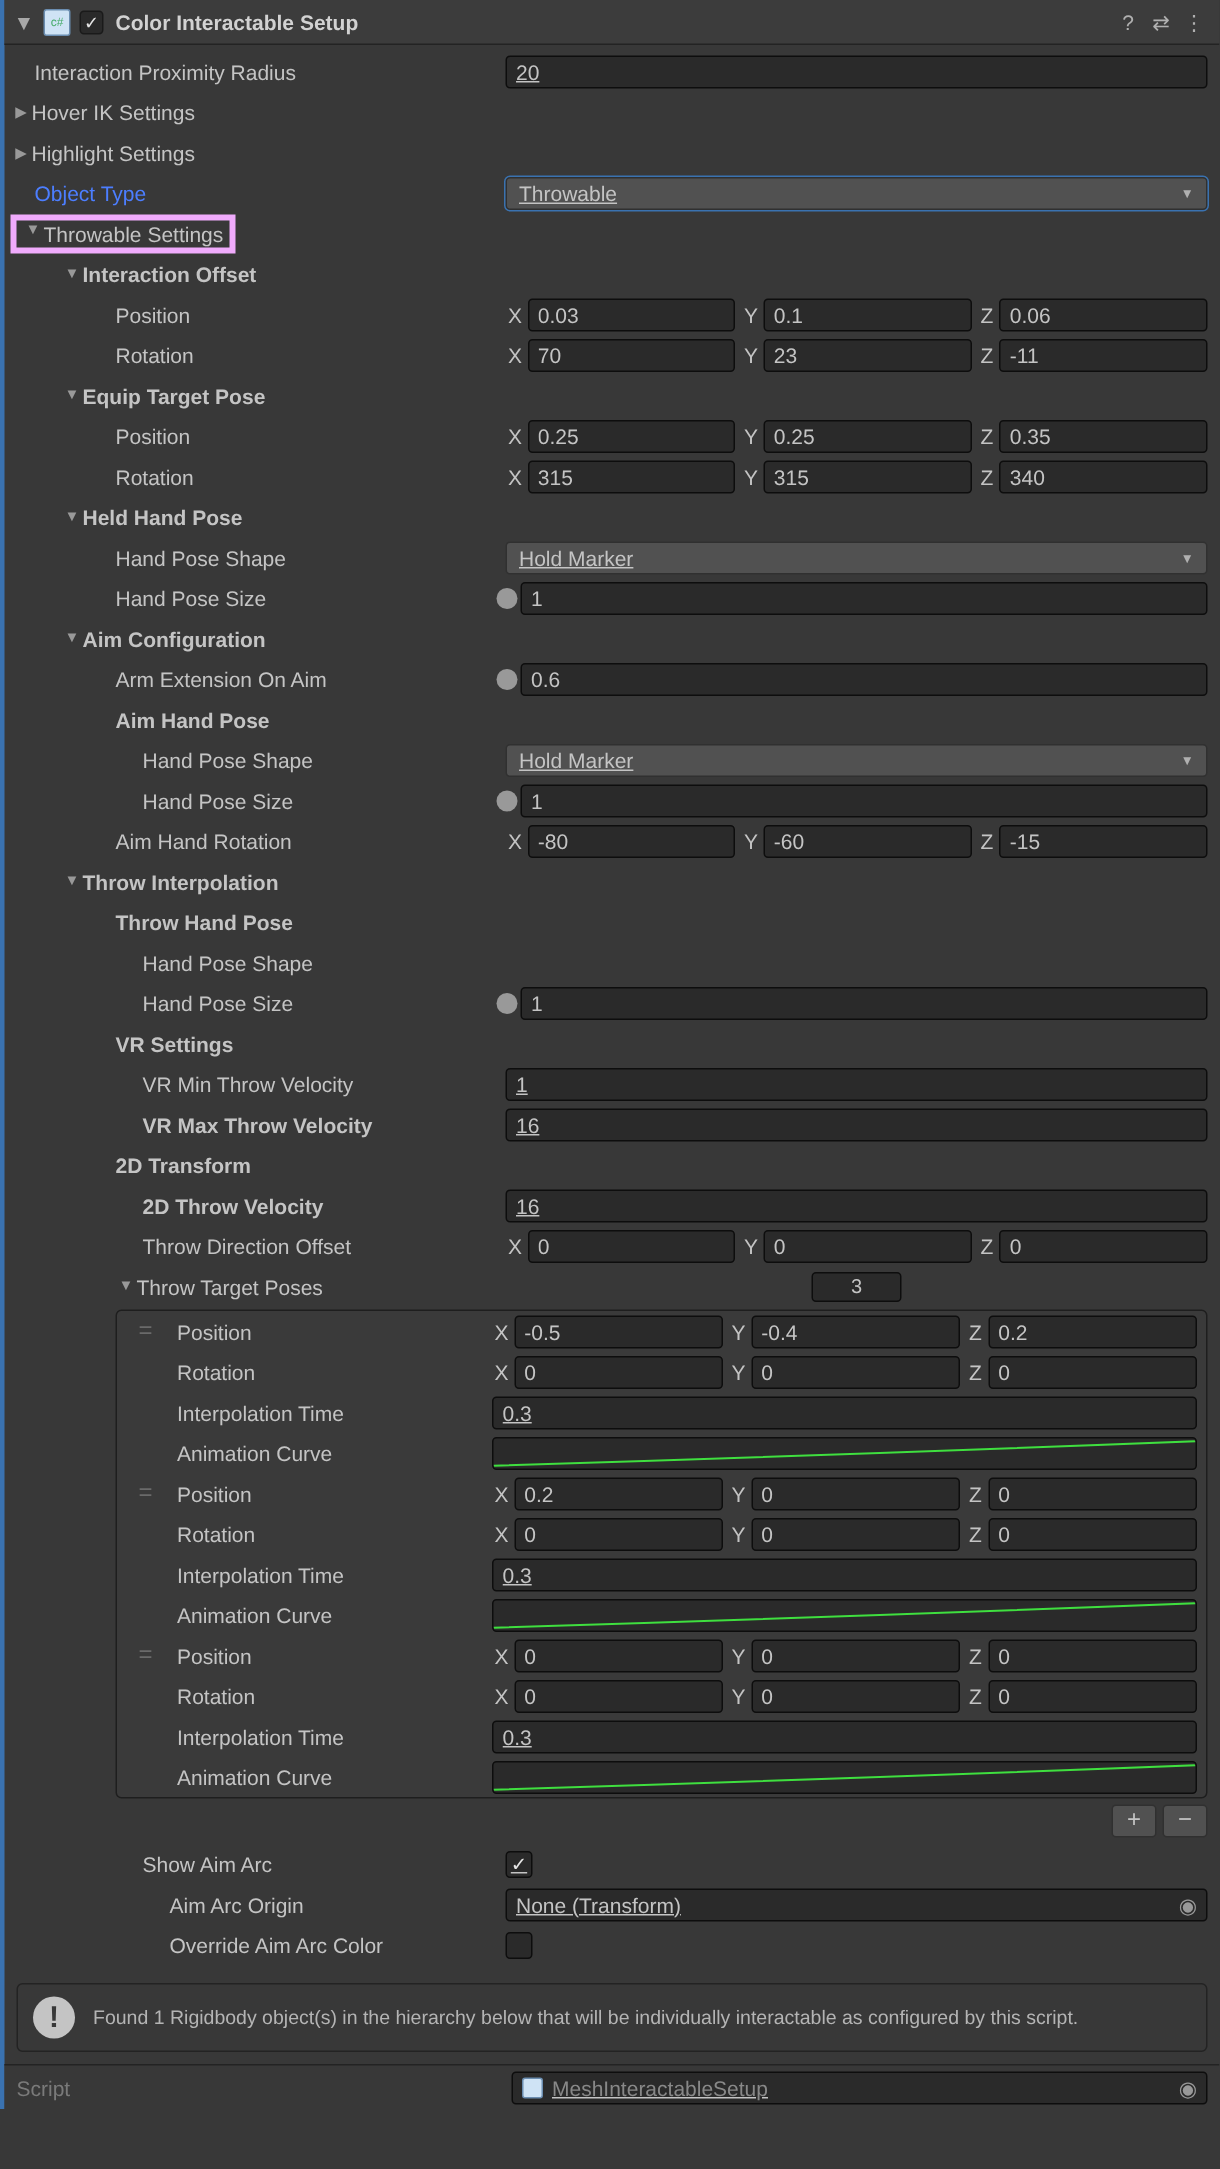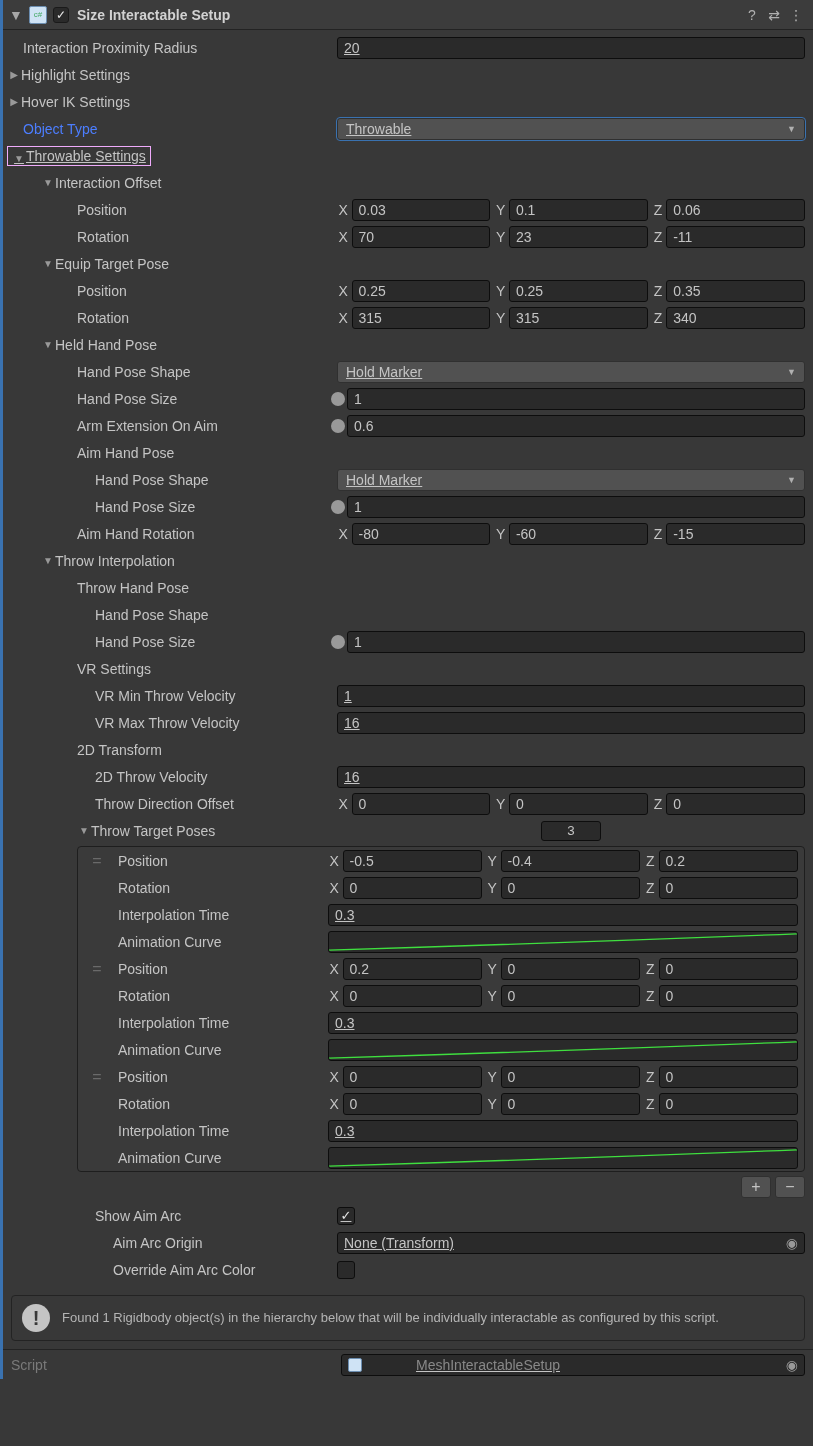--- a/index.html
+++ b/index.html
@@ -7,39 +7,39 @@
   .inspector { border-left:3px solid #3a72b0; background:#383838; }
   .header { display:flex; align-items:center; height:30px; padding:0 6px; border-bottom:1px solid #232323; background:#3c3c3c;}
   .header .foldout { width:14px; text-align:center; color:#a8a8a8; cursor:pointer;}
   .header .script-icon { width:18px; height:18px; background:#cfe3f5; border:1px solid #6b8db0; margin:0 6px; display:flex; align-items:center; justify-content:center; font-size:8px; color:#4a6; border-radius:2px;}
   .header .chk { width:16px;height:16px;background:#2a2a2a;border:1px solid #1a1a1a;border-radius:3px;display:flex;align-items:center;justify-content:center;color:#e6e6e6;font-size:12px;}
   .header .title { font-weight:600; color:#d2d2d2; margin-left:8px; flex:1;}
   .header .ico { width:22px; text-align:center; color:#b0b0b0; cursor:pointer; font-size:14px;}
   .body { padding:4px 8px 4px 4px; }
   .row { display:flex; align-items:center; min-height:27px; }
   .row .label { flex:0 0 330px; display:flex; align-items:center; font-size:14px;}
-  .row .label.bold { font-weight:400;}
+  .row .label.bold { font-weight:700;}
   .foldarrow { display:inline-block; width:14px; color:#999; cursor:pointer; text-align:center; font-size:10px;}
   .foldarrow.right::before{content:"▶";}
   .foldarrow.down::before{content:"▼";}
   .indent1{padding-left:16px;} .indent2{padding-left:34px;} .indent4{padding-left:70px;} .indent5{padding-left:88px;}
   .field { flex:1; display:flex; align-items:center; gap:4px;text-decoration:underline;}
   input[type=text].val{ background:#2a2a2a; border:1px solid #0d0d0d; color:#c4c4c4; height:22px; padding:0 6px; border-radius:3px; width:100%; font-size:14px;}
   .dropdown { background:#515151; border:1px solid #303030; color:#c4c4c4; height:22px; border-radius:3px; width:100%; display:flex; align-items:center; padding:0 8px; position:relative; cursor:pointer;}
   .dropdown.selected{ outline:1px solid #3a72b0;}
   .dropdown::after{content:"▼"; position:absolute; right:8px; font-size:9px; color:#b0b0b0;}
   .xyz{display:flex;gap:4px;flex:1;}
   .xyz .axis{display:flex;align-items:center;flex:1;gap:2px;}
   .xyz .axis .axlabel{color:#c4c4c4;width:14px;text-align:center;}
   .slider-row{display:flex;align-items:center;gap:8px;flex:1;}
   .slider{flex:1;height:4px;background:#2a2a2a;border-radius:2px;position:relative;border:1px solid #555;}
   .slider .knob{position:absolute;width:14px;height:14px;background:#999;border-radius:50%;top:-6px;transform:translateX(-50%);}
   .slider-val{width:70px;}
   .link{color:#4c7eff;}
-  .redbox{border:1px solid #f0abfc; padding:1px 4px; display:inline-flex; align-items:flex-end;text-decoration:underline;}
+  .redbox{border:4px solid #f0abfc; padding:1px 4px; display:inline-flex; align-items:flex-start;}
   .objref{background:#2a2a2a;border:1px solid #0d0d0d;color:#c4c4c4;height:22px;border-radius:3px;width:100%;display:flex;align-items:center;padding:0 6px;position:relative;}
   .objref .target{position:absolute;right:6px;color:#999;}
   .curve{background:#2a2a2a;border:1px solid #0d0d0d;height:22px;border-radius:3px;flex:1;position:relative;overflow:hidden;}
   .curve svg{width:100%;height:100%;}
   .arraybox{border:1px solid #1e1e1e;border-radius:4px;margin:2px 0 2px 70px;background:#3a3a3a;}
   .arraybox .arow{display:flex;align-items:center;min-height:27px;padding-right:6px;}
   .arraybox .handle{width:40px;color:#6a6a6a;text-align:center;font-size:16px;letter-spacing:2px;}
   .arraybox .alabel{flex:0 0 210px;}
   .arraybox .handle.empty{width:40px;}
   .array-footer{display:flex;justify-content:flex-end;gap:0;margin:4px 0 4px 70px;}
@@ -47,57 +47,57 @@
   .checkbox{width:18px;height:18px;background:#2a2a2a;border:1px solid #0d0d0d;border-radius:3px;display:flex;align-items:center;justify-content:center;color:#e6e6e6;font-size:13px;}
   .info-box{display:flex;align-items:center;background:#383838;border:1px solid #232323;border-radius:4px;margin:8px;padding:8px 10px;gap:12px;}
   .info-box .iicon{width:28px;height:28px;border-radius:50%;background:#c4c4c4;color:#383838;font-weight:900;display:flex;align-items:center;justify-content:center;font-size:20px;flex-shrink:0;}
   .info-box .itext{font-size:13px;color:#b4b4b4;line-height:1.3;}
   .script-row{display:flex;align-items:center;height:30px;padding:2px 8px;border-top:1px solid #232323;background:#383838;}
   .script-row .slabel{flex:0 0 330px;color:#7a7a7a;}
   .arraysize{background:#2a2a2a;border:1px solid #0d0d0d;color:#c4c4c4;height:20px;width:60px;text-align:center;border-radius:3px;}
   .poses-header{display:flex;align-items:center;}
   .poses-header .l{flex:0 0 330px;display:flex;align-items:center;}
   .poses-header .r{flex:1;display:flex;justify-content:center;}
-  .objref.script{color:#888;gap:48px;}
+  .objref.script{color:#888;}
   .objref.script .sicon{width:14px;height:14px;background:#cfe3f5;border:1px solid #6b8db0;margin-right:6px;border-radius:2px;}
 </style>
 </head>
 <body>
 
 <div class="inspector">
 
   <div class="header">
     <span class="foldout">▼</span>
     <span class="script-icon">c#</span>
     <span class="chk">✓</span>
-    <span class="title">Size Interactable Setup</span>
+    <span class="title">Color Interactable Setup</span>
     <span class="ico">?</span>
     <span class="ico">⇄</span>
     <span class="ico">⋮</span>
   </div>
 
   <div class="body">
 
     <div class="row">
       <div class="label indent1">Interaction Proximity Radius</div>
       <div class="field">
           <input type="text" class="val" value="20" style="">
         </div>
     </div>
 
     <div class="row">
       <div class="label">
           <span class="foldarrow right"></span>
-          <span>Highlight Settings</span>
+          <span>Hover IK Settings</span>
         </div>
     </div>
     <div class="row">
       <div class="label">
           <span class="foldarrow right"></span>
-          <span>Hover IK Settings</span>
+          <span>Highlight Settings</span>
         </div>
     </div>
 
     <div class="row">
       <div class="label indent1 link">Object Type</div>
       <div class="field">
           <div class="dropdown selected">
             <span>Throwable</span>
           </div>
         </div>
@@ -211,20 +211,26 @@
     <div class="row">
       <div class="label indent4">Hand Pose Size</div>
       <div class="slider-row">
         <div class="slider">
             <div class="knob" style="left:93%"></div>
           </div>
         <input type="text" class="val slider-val" value="1" style="">
       </div>
     </div>
 
+    <div class="row">
+        <div class="label bold indent2">
+          <span class="foldarrow down"></span>
+          <span>Aim Configuration</span>
+        </div>
+      </div>
     <div class="row">
       <div class="label indent4">Arm Extension On Aim</div>
       <div class="slider-row">
         <div class="slider">
             <div class="knob" style="left:60%"></div>
           </div>
         <input type="text" class="val slider-val" value="0.6" style="">
       </div>
     </div>
     <div class="row">

